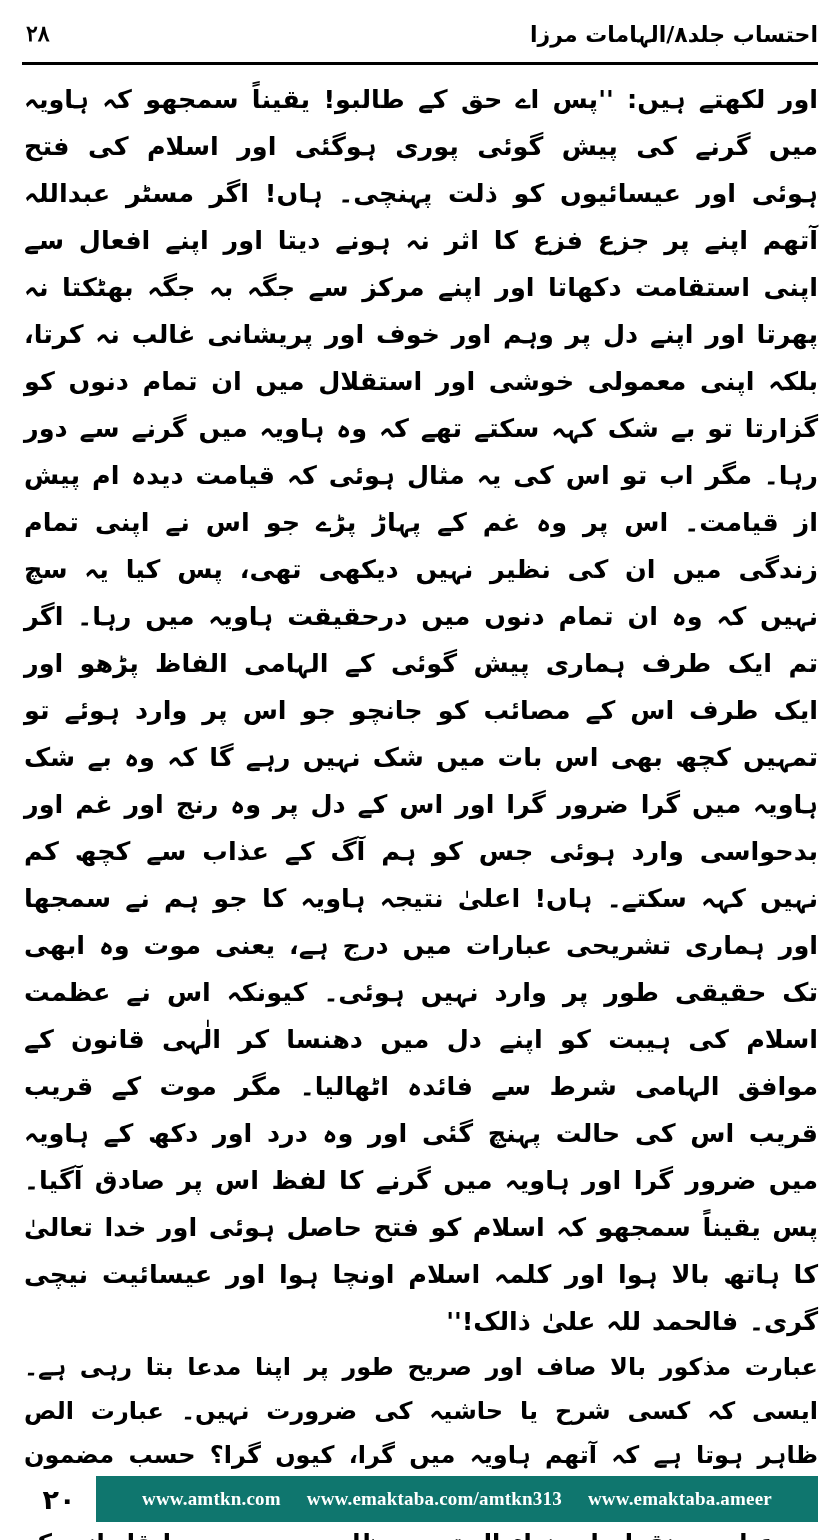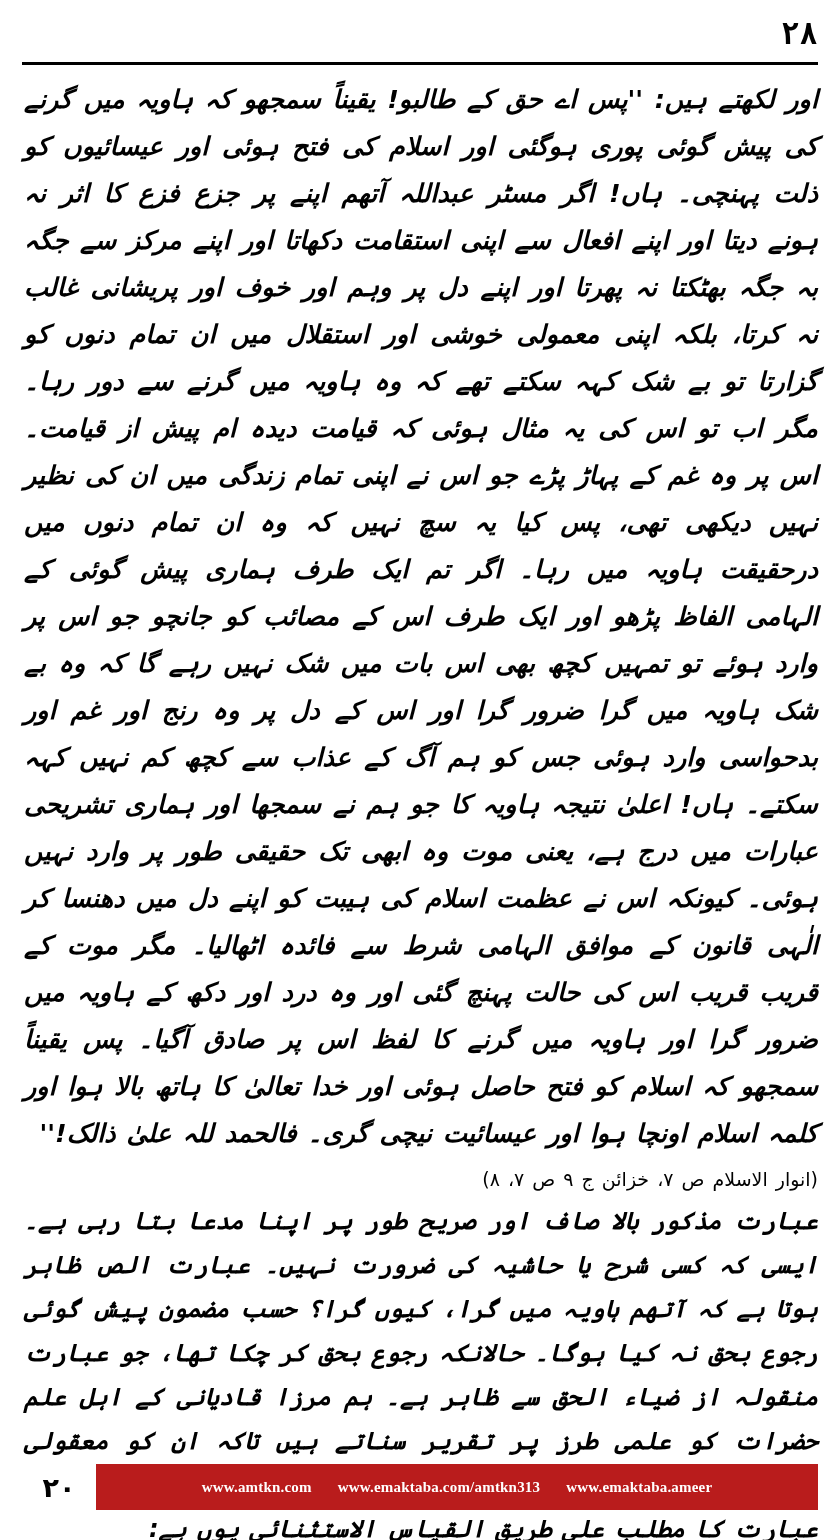--- a/index.html
+++ b/index.html
@@ -38,23 +38,23 @@
   }
   .header-right {
     font-family: "DejaVu Sans", sans-serif;
     font-size: 22px;
     font-weight: bold;
     direction: rtl;
     letter-spacing: 0px;
     white-space: nowrap;
   }
   .header-center {
-    font-size: 31px;
+    font-size: 22px;
     font-weight: bold;
-    font-family: Liberation Mono, monospace;
+    font-family: Liberation Serif, serif;
     direction: rtl;
   }
   .header-left {
     font-family: "Liberation Serif", serif;
     font-size: 23px;
     font-weight: bold;
     direction: ltr;
     white-space: nowrap;
   }
 
@@ -80,21 +80,20 @@
     font-size: 25.5px;
     line-height: 47px;
     font-weight: bold;
     word-spacing: 2px;
   }
   .body-text p {
     margin: 0 0 0 0;
     direction: rtl;
     text-align: justify;
     text-align-last: right;
-    font-style: italic;
   }
   .para-main { }
 
   .ref-line {
     width: 794px;
     direction: rtl;
     text-align: left;
     font-size: 19px;
     font-weight: normal;
     line-height: 40px;
@@ -106,23 +105,23 @@
     font-size: 24px;
     line-height: 44px;
     font-weight: bold;
   }
 
   
   .footer {
     position: absolute;
     left: 22px;
     right: 22px;
-    bottom: 30px;
+    bottom: 18px;
     height: 46px;
-    background: #b91c1c;
+    background: #0f766e;
     display: flex;
     align-items: center;
     justify-content: flex-start;
   }
   .footer-page {
     width: 74px;
     height: 46px;
     background: #ffffff;
     color: #000000;
     display: flex;
@@ -133,41 +132,41 @@
     font-family: "DejaVu Sans", sans-serif;
   }
   .footer-links {
     flex: 1;
     display: flex;
     align-items: flex-end;
     justify-content: center;
     gap: 26px;
     color: #ffffff;
     font-family: "Liberation Serif", serif;
-    font-size: 15px;
+    font-size: 19px;
     font-weight: bold;
     letter-spacing: 0.2px;
   }
   .footer-links span { white-space: nowrap; }
 </style>
 </head>
 <body>
 
 <div class="page">
 
   <div class="header">
+    <div class="header-right">احتساب جلد۸/الہامات مرزا</div>
     <div class="header-center">۲۸</div>
   </div>
 
   <div class="rule rule-top"></div>
 
   <div class="body-text">
     <p class="para-main">اور لکھتے ہیں: ''پس اے حق کے طالبو! یقیناً سمجھو کہ ہاویہ میں گرنے کی پیش گوئی پوری ہوگئی اور اسلام کی فتح ہوئی اور عیسائیوں کو ذلت پہنچی۔ ہاں! اگر مسٹر عبداللہ آتھم اپنے پر جزع فزع کا اثر نہ ہونے دیتا اور اپنے افعال سے اپنی استقامت دکھاتا اور اپنے مرکز سے جگہ بہ جگہ بھٹکتا نہ پھرتا اور اپنے دل پر وہم اور خوف اور پریشانی غالب نہ کرتا، بلکہ اپنی معمولی خوشی اور استقلال میں ان تمام دنوں کو گزارتا تو بے شک کہہ سکتے تھے کہ وہ ہاویہ میں گرنے سے دور رہا۔ مگر اب تو اس کی یہ مثال ہوئی کہ قیامت دیدہ ام پیش از قیامت۔ اس پر وہ غم کے پہاڑ پڑے جو اس نے اپنی تمام زندگی میں ان کی نظیر نہیں دیکھی تھی، پس کیا یہ سچ نہیں کہ وہ ان تمام دنوں میں درحقیقت ہاویہ میں رہا۔ اگر تم ایک طرف ہماری پیش گوئی کے الہامی الفاظ پڑھو اور ایک طرف اس کے مصائب کو جانچو جو اس پر وارد ہوئے تو تمہیں کچھ بھی اس بات میں شک نہیں رہے گا کہ وہ بے شک ہاویہ میں گرا ضرور گرا اور اس کے دل پر وہ رنج اور غم اور بدحواسی وارد ہوئی جس کو ہم آگ کے عذاب سے کچھ کم نہیں کہہ سکتے۔ ہاں! اعلیٰ نتیجہ ہاویہ کا جو ہم نے سمجھا اور ہماری تشریحی عبارات میں درج ہے، یعنی موت وہ ابھی تک حقیقی طور پر وارد نہیں ہوئی۔ کیونکہ اس نے عظمت اسلام کی ہیبت کو اپنے دل میں دھنسا کر الٰہی قانون کے موافق الہامی شرط سے فائدہ اٹھالیا۔ مگر موت کے قریب قریب اس کی حالت پہنچ گئی اور وہ درد اور دکھ کے ہاویہ میں ضرور گرا اور ہاویہ میں گرنے کا لفظ اس پر صادق آگیا۔ پس یقیناً سمجھو کہ اسلام کو فتح حاصل ہوئی اور خدا تعالیٰ کا ہاتھ بالا ہوا اور کلمہ اسلام اونچا ہوا اور عیسائیت نیچی گری۔ فالحمد للہ علیٰ ذالک!''</p>
 
-    <div class="ref-line">(انوار الاسلام ص ۷، خزائن ج ۹ ص ۷، ۸)</div>
 
     <p class="para-commentary">عبارت مذکور بالا صاف اور صریح طور پر اپنا مدعا بتا رہی ہے۔ ایسی کہ کسی شرح یا حاشیہ کی ضرورت نہیں۔ عبارت الص ظاہر ہوتا ہے کہ آتھم ہاویہ میں گرا، کیوں گرا؟ حسب مضمون پیش گوئی رجوع بحق نہ کیا ہوگا۔ حالانکہ رجوع بحق کر چکا تھا، جو عبارت منقولہ از ضیاء الحق سے ظاہر ہے۔ ہم مرزا قادیانی کے اہل علم حضرات کو علمی طرز پر تقریر سناتے ہیں تاکہ ان کو معقولی اصطلاح میں اس تہافت کا سمجھنا آسان ہو۔ مرزا قادیانی کی عبارت کا مطلب علی طریق القیاس الاستثنائی یوں ہے:</p>
 
   </div>
 
   <div class="footer">
     <div class="footer-page">۲۰</div>
     <div class="footer-links">
       <span>www.amtkn.com</span>
       <span>www.emaktaba.com/amtkn313</span>

